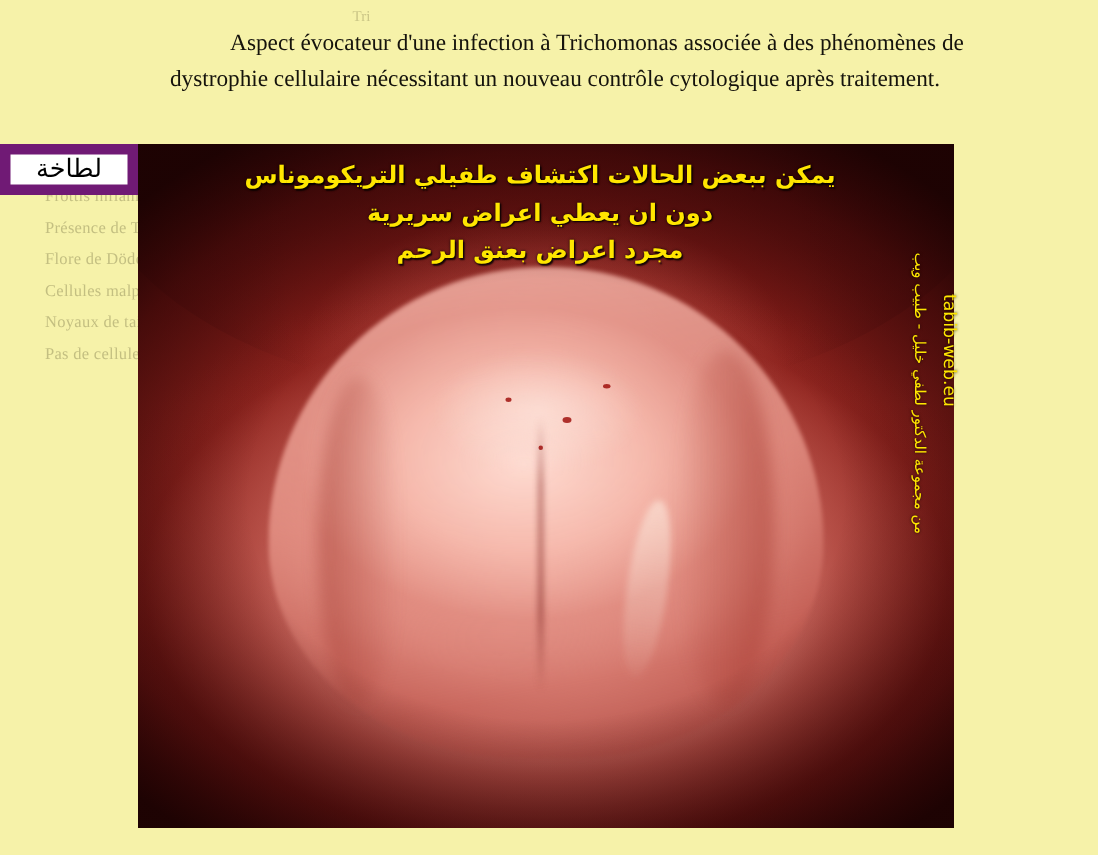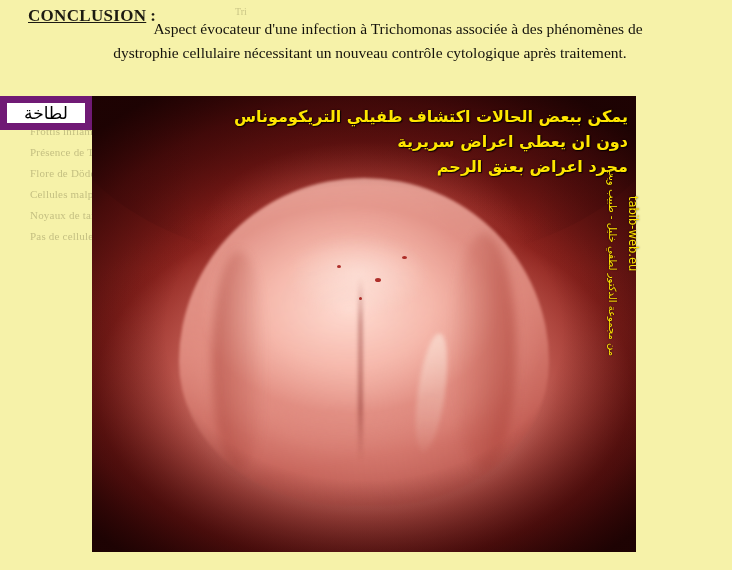--- a/index.html
+++ b/index.html
@@ -212,20 +212,21 @@
     filter: blur(2px);
     transform: rotate(8deg);
   }
 
   
   .caption-block {
     position: absolute;
     left: 92px;
     top: 104px;
     width: 536px;
+    text-align: center;
     direction: rtl;
     font-family: "DejaVu Sans", sans-serif;
     font-weight: bold;
     pointer-events: none;
   }
   .caption-line {
     font-size: 16px;
     line-height: 25px;
     color: #ffe600;
     text-shadow: 0 0 2px rgba(0,0,0,0.85), 1px 1px 1px rgba(0,0,0,0.8);
@@ -278,23 +279,20 @@
     <div>Flore de Döderlein</div>
     <div></div>
     <div>Cellules malpighiennes</div>
     <div></div>
     <div>Noyaux de taille</div>
     <div></div>
     <div>Pas de cellule suspecte</div>
   </div>
 
   <div class="doc-header">
-    <div class="conclusion-line">
-      <span class="conclusion-word">CONCLUSION</span><span class="conclusion-colon">:</span>
-    </div>
     <div class="doc-body">
       <div class="l1">Aspect évocateur d'une infection à Trichomonas associée à des phénomènes de</div>
       <div class="l2">dystrophie cellulaire nécessitant un nouveau contrôle cytologique après traitement.</div>
     </div>
   </div>
 
   <div class="label-box">
     <span>لطاخة</span>
   </div>
 

